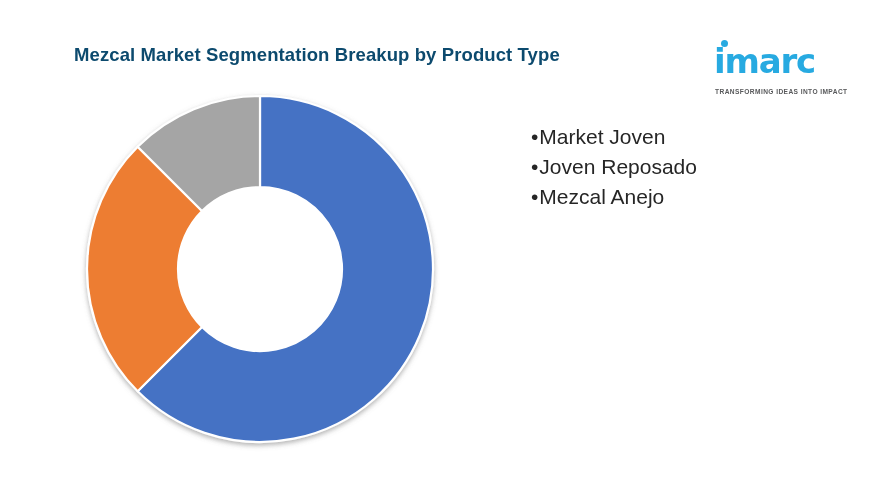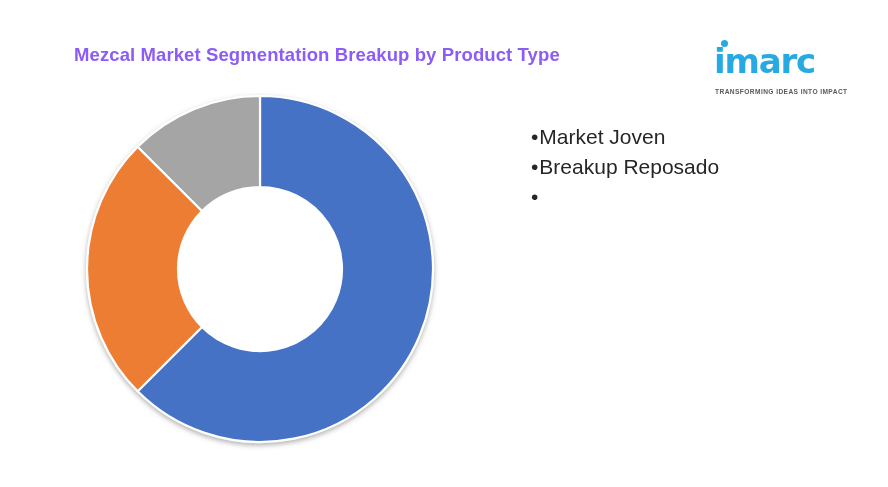--- a/index.html
+++ b/index.html
@@ -16,21 +16,21 @@
     -webkit-font-smoothing: antialiased;
   }
 
   
   #chart-title {
     position: absolute;
     left: 74px;
     top: 44px;
     font-size: 18.5px;
     font-weight: bold;
-    color: #8b5cf6;
+    color: #0c4a6e;
     letter-spacing: 0.1px;
     white-space: nowrap;
   }
 
   
   #brand-logo {
     position: absolute;
     left: 710px;
     top: 36px;
     width: 132px;
@@ -129,18 +129,19 @@
   </svg>
 </div>
 
 <div id="legend">
   <div class="legend-item">
     <span class="legend-bullet">•</span>
     <span class="legend-label">Market Joven</span>
   </div>
   <div class="legend-item">
     <span class="legend-bullet">•</span>
-    <span class="legend-label">Breakup Reposado</span>
+    <span class="legend-label">Joven Reposado</span>
   </div>
   <div class="legend-item">
     <span class="legend-bullet">•</span>
+    <span class="legend-label">Mezcal Anejo</span>
   </div>
 </div>
 
 </body></html>

